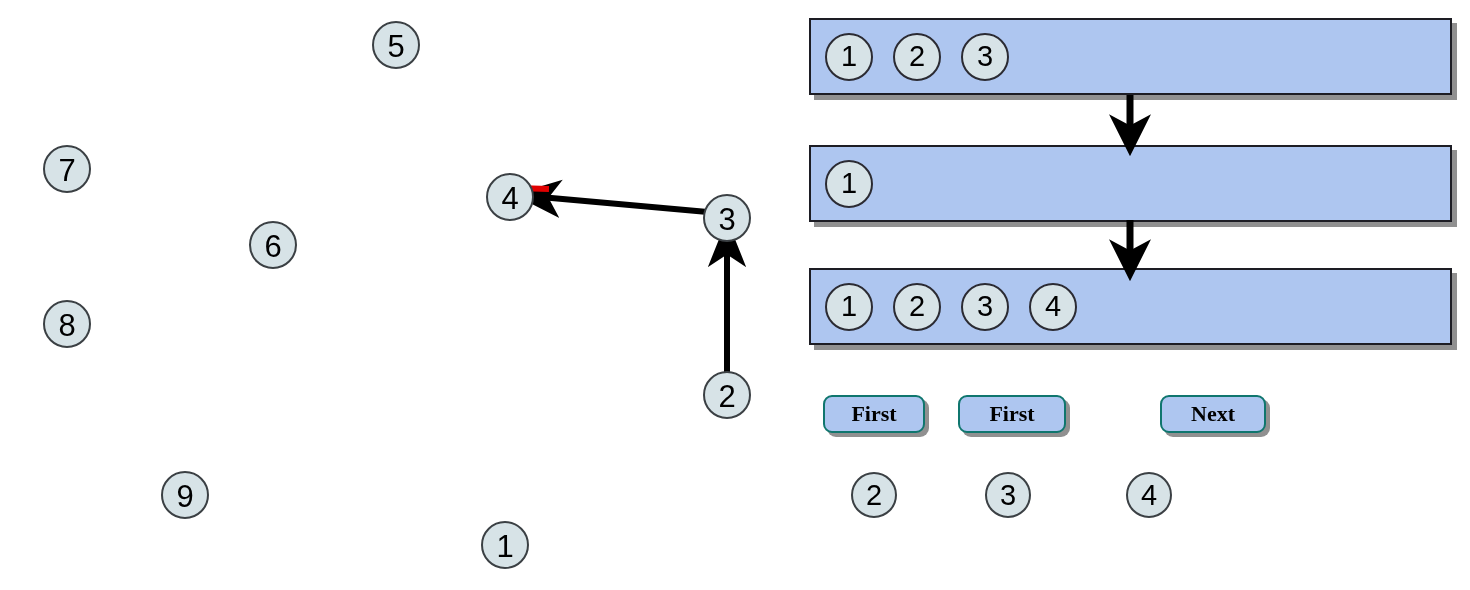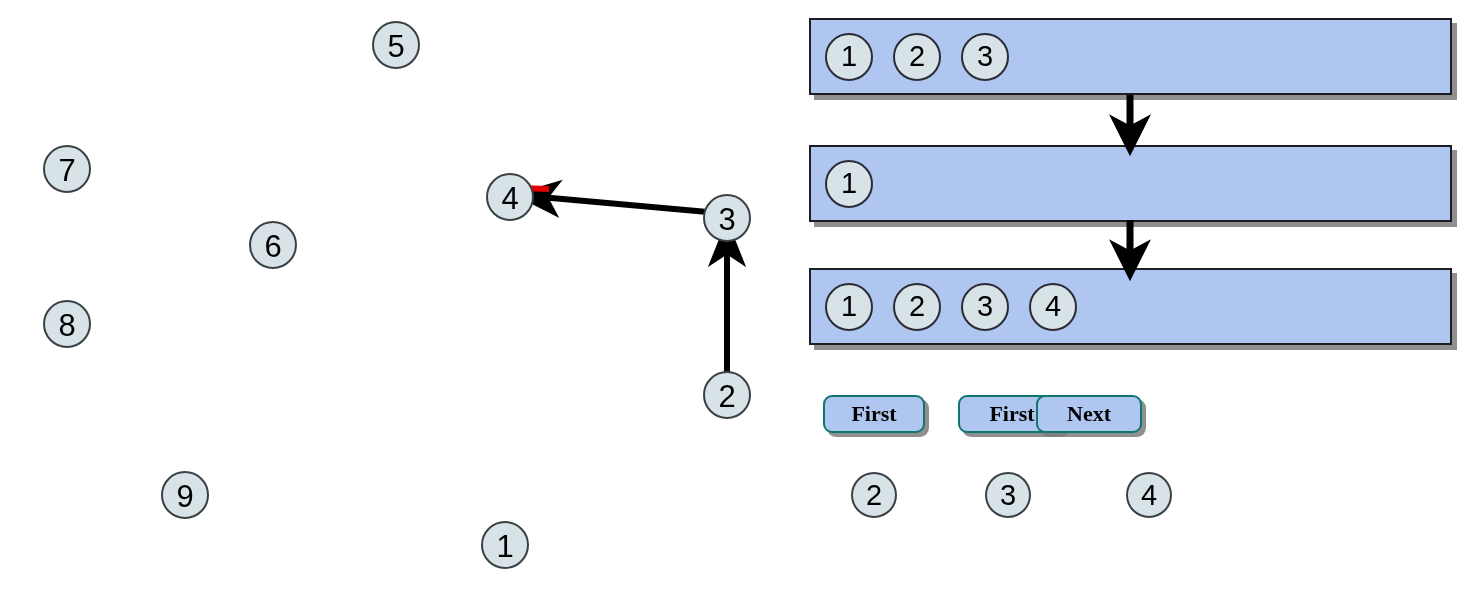--- a/index.html
+++ b/index.html
@@ -198,21 +198,21 @@
           <path d="M0,0 L6,3 L0,6 L1.6,3 Z" fill="#000000"></path>
         </marker>
       </defs>
       <line x1="1130" y1="95" x2="1130" y2="145" stroke="#000" stroke-width="7" marker-end="url(#ah2)"></line>
       <line x1="1130" y1="220" x2="1130" y2="270" stroke="#000" stroke-width="7" marker-end="url(#ah2)"></line>
     </svg>
 
   <div id="buttons-layer">
       <div class="btn" style="left: 823px; top: 395px; width: 102px;">First</div>
       <div class="btn" style="left: 958px; top: 395px; width: 108px;">First</div>
-      <div class="btn" style="left: 1036px; top: 395px; width: 106px;">Next</div>
+      <div class="btn" style="left: 1160px; top: 395px; width: 106px;">Next</div>
     </div>
 
   <div id="bottom-circles-layer">
       <div class="bottom-circle" style="left: 851px; top: 472px;">2</div>
       <div class="bottom-circle" style="left: 985px; top: 472px;">3</div>
       <div class="bottom-circle" style="left: 1126px; top: 472px;">4</div>
     </div>
 
 </div>
 

